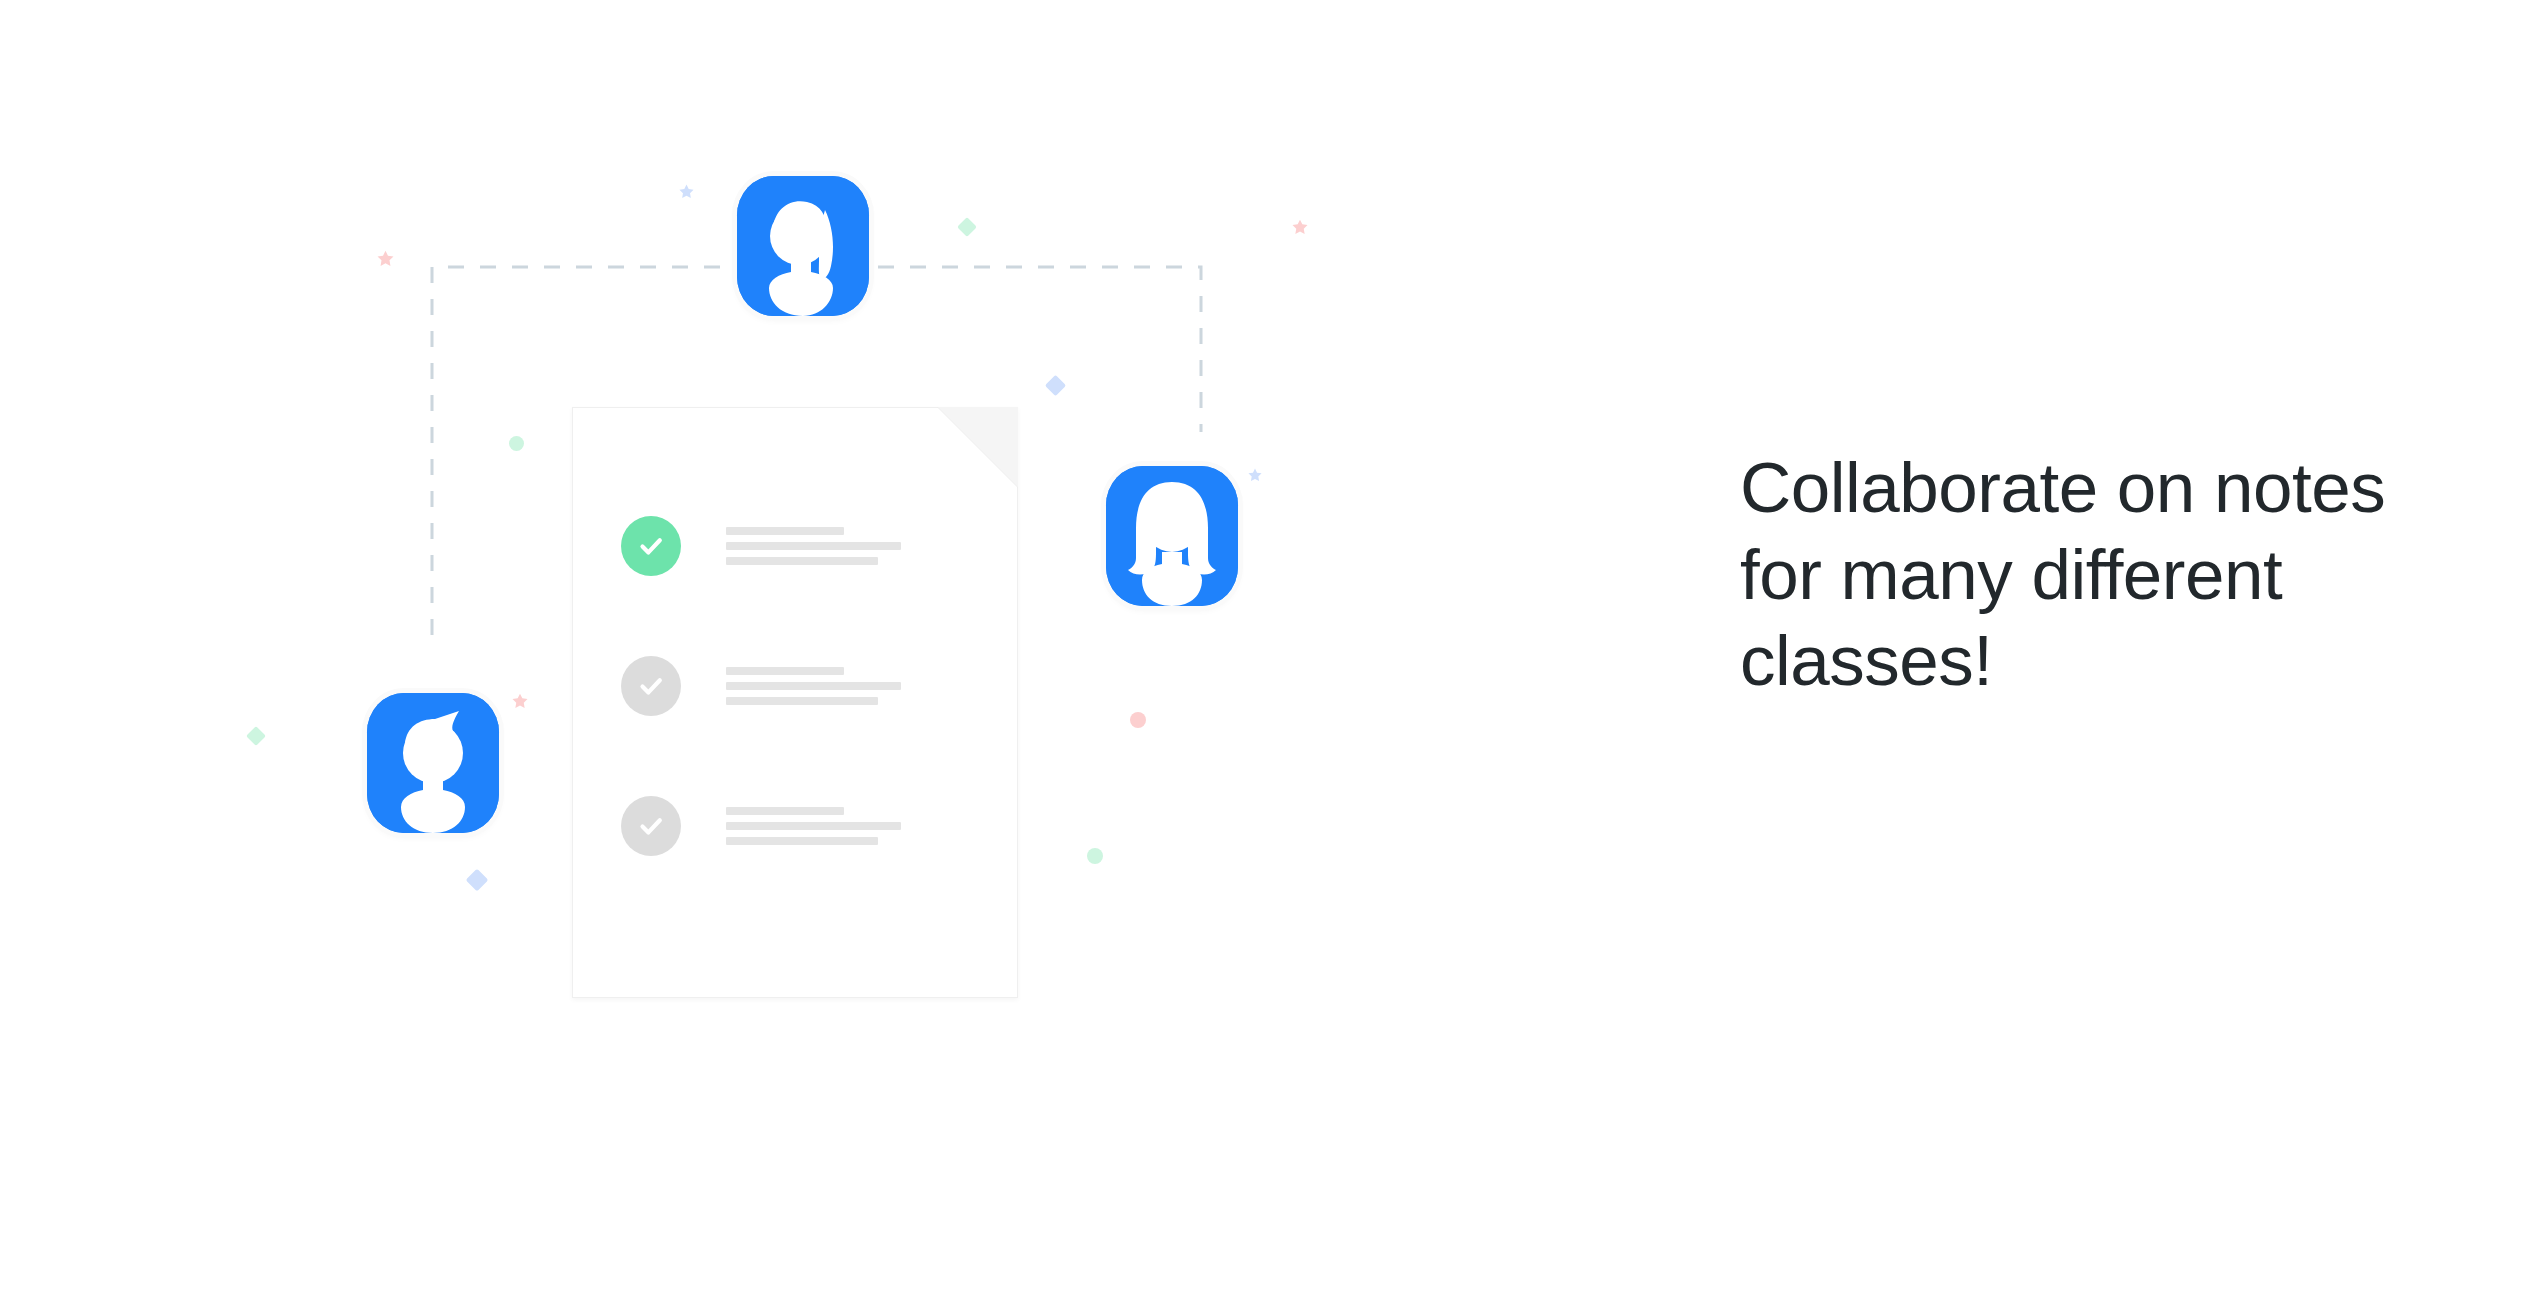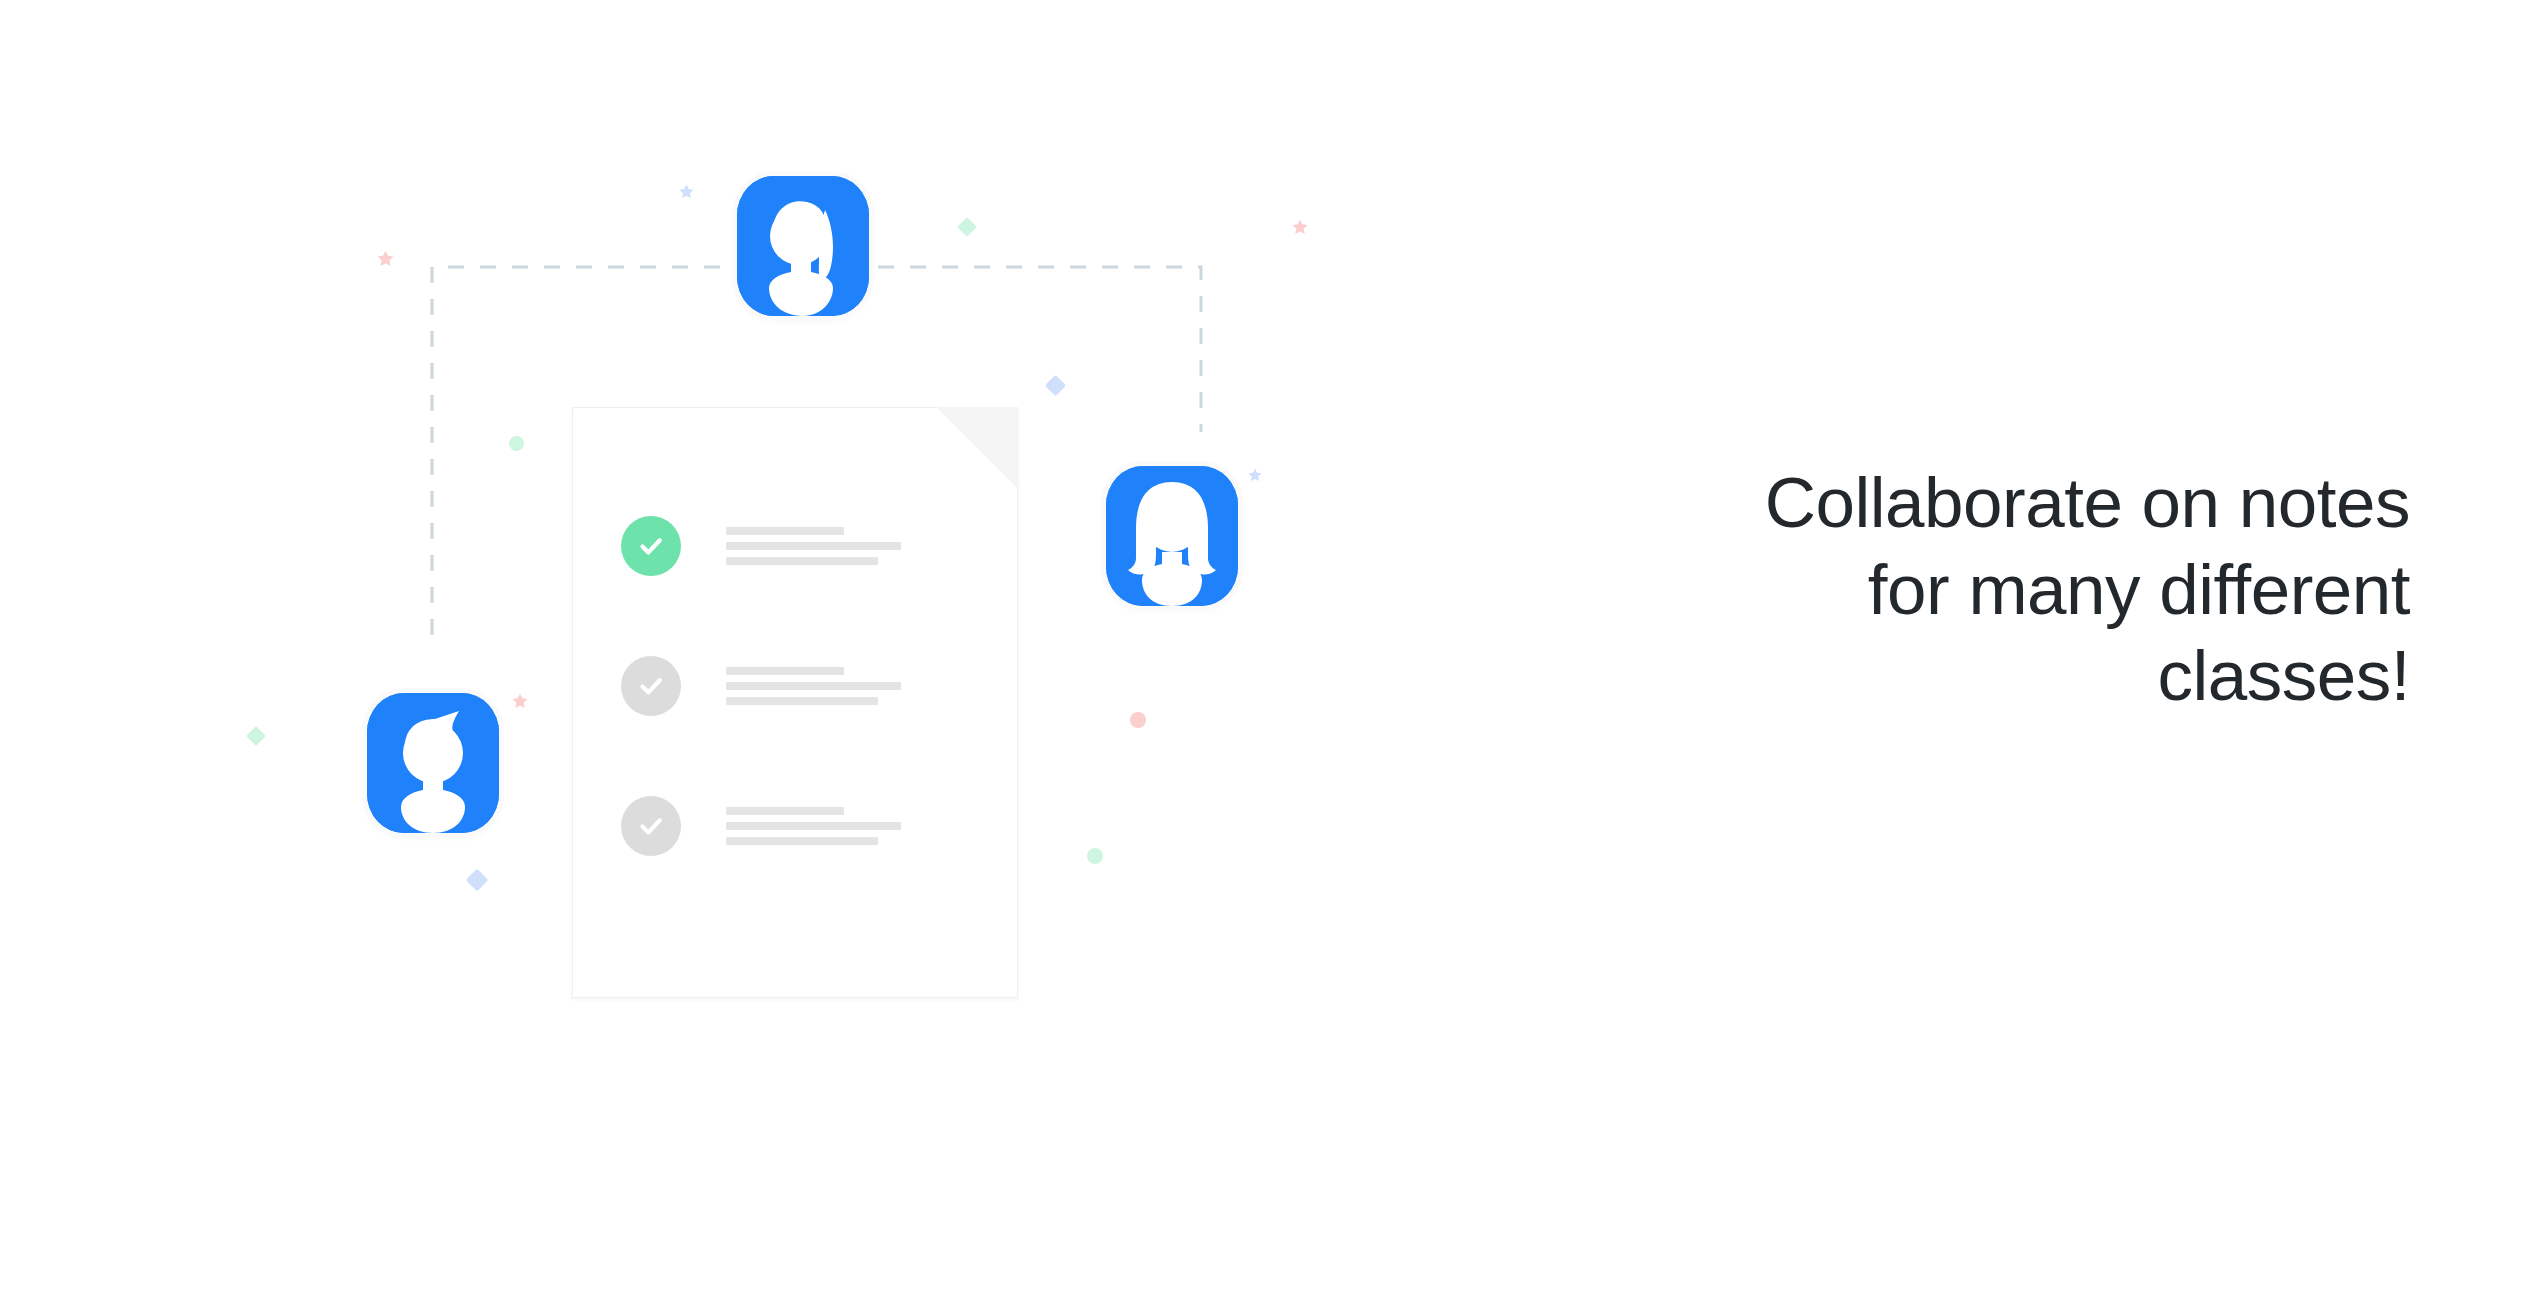--- a/index.html
+++ b/index.html
@@ -135,23 +135,23 @@
   
   .particle { position: absolute; }
   .particle.dot { border-radius: 50%; }
   .particle.diamond { transform: rotate(45deg); border-radius: 2px; }
   .particle.star svg { display: block; width: 100%; height: 100%; }
 
   
   #headline {
     position: absolute;
     left: 1740px;
-    top: 460px;
+    top: 445px;
     width: 670px;
-    text-align: right;
+    text-align: left;
     color: #22282c;
     font-size: 71px;
     line-height: 1.22;
     font-weight: 400;
     letter-spacing: -0.5px;
     font-family: "Liberation Sans", sans-serif;
   }
 </style>
 </head>
 <body>

